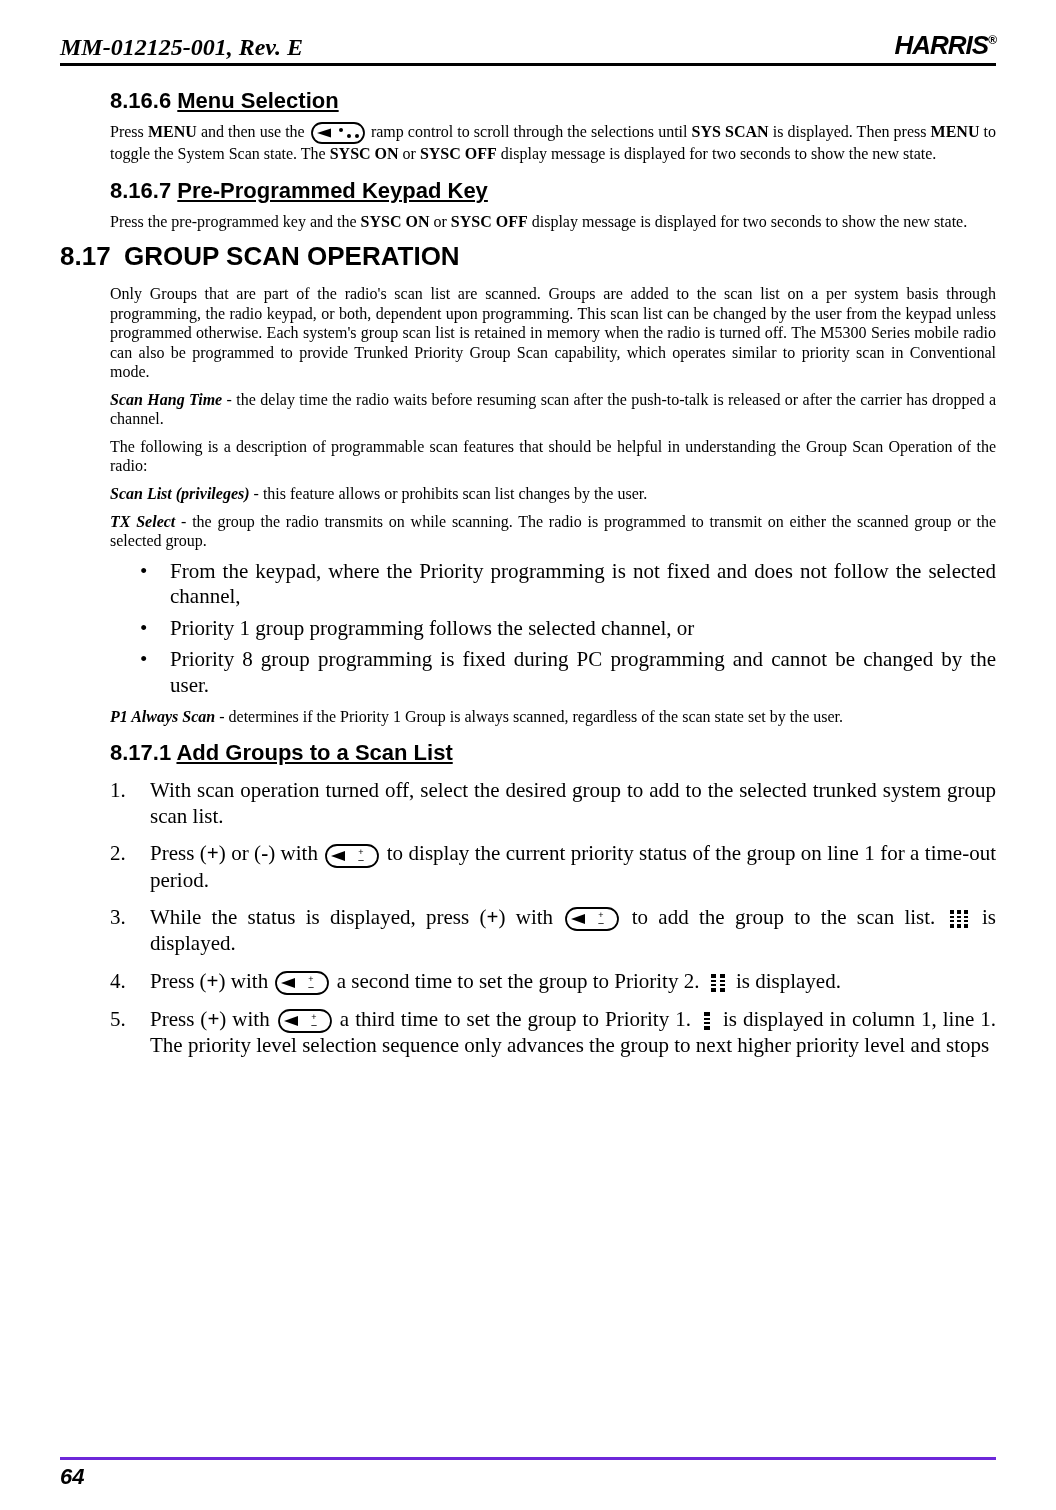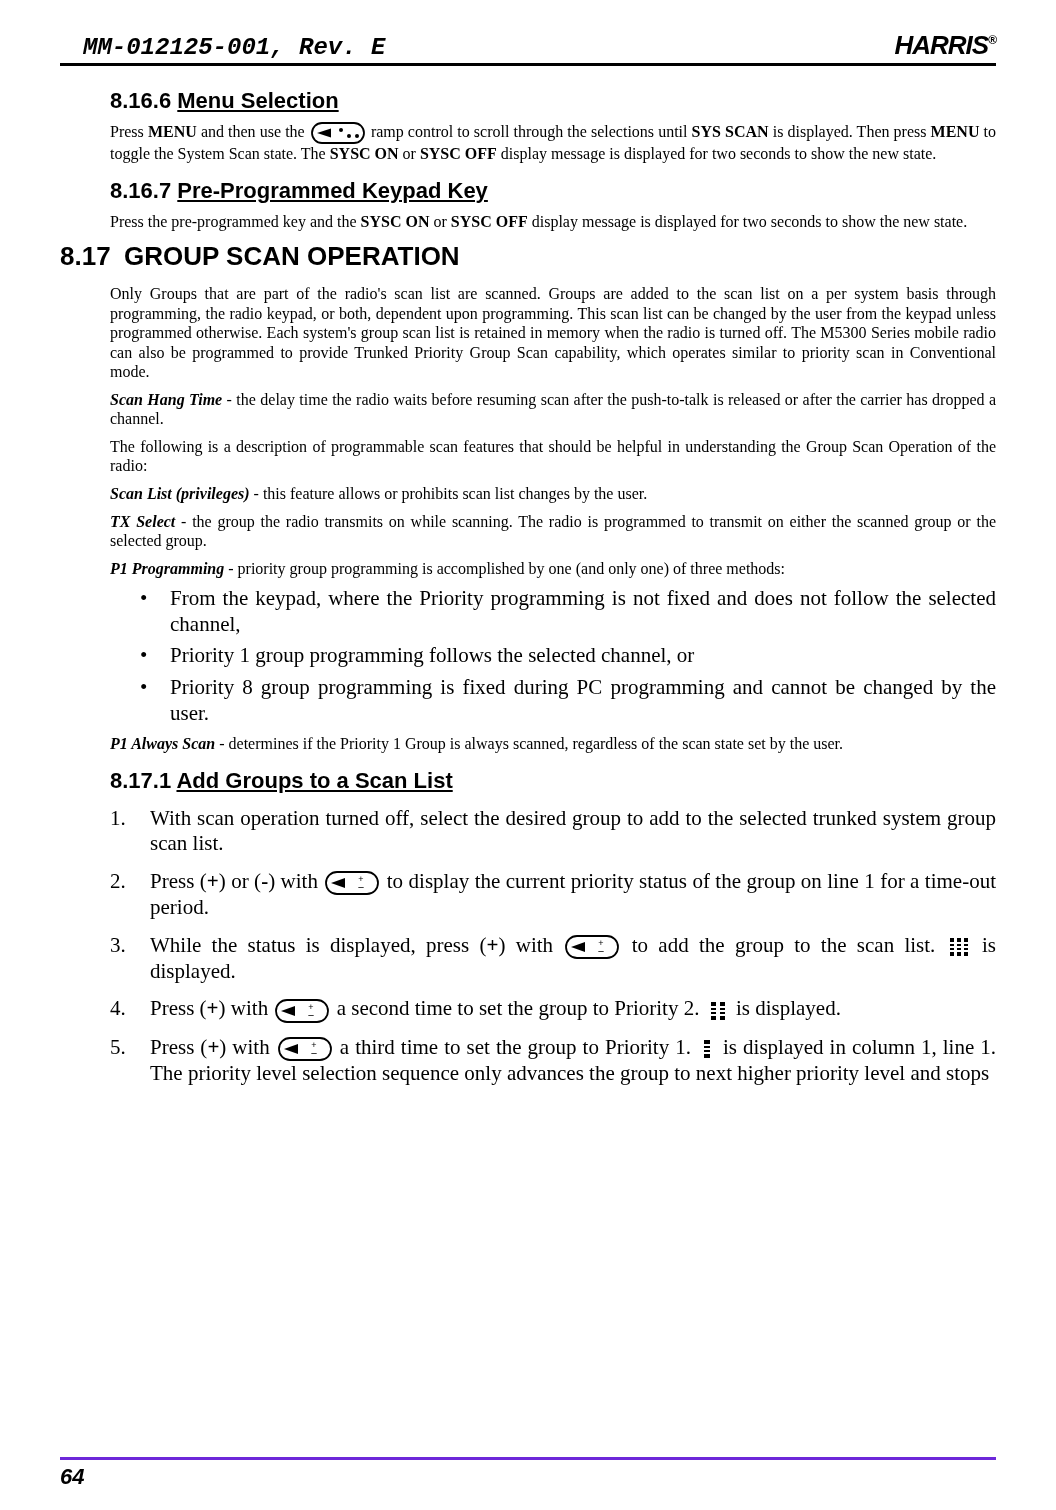--- a/index.html
+++ b/index.html
@@ -18,25 +18,24 @@
   }
   .header {
     display: flex;
     justify-content: space-between;
     align-items: flex-end;
     border-bottom: 3px solid #000;
     padding-bottom: 2px;
     margin-bottom: 22px;
   }
   .docid {
-    font-family: Liberation Mono, monospace;
+    font-family: Liberation Serif, serif;
     font-weight: bold;
     font-style: italic;
     font-size: 24px;
-    margin-left: 23px;
   }
   .logo {
     font-family: Arial, Helvetica, sans-serif;
     font-weight: 900;
     font-style: italic;
     font-size: 26px;
     letter-spacing: -1px;
   }
   .logo sup {
     font-size: 12px;
@@ -186,23 +185,20 @@
     <p class="body">
       <span class="ibi">Scan Hang Time</span><span> - the delay time the radio waits before resuming scan after the push-to-talk is released or after the carrier has dropped a channel.</span>
     </p>
 
     <p class="body">The following is a description of programmable scan features that should be helpful in understanding the Group Scan Operation of the radio:</p>
     <p class="body">
       <span class="ibi">Scan List (privileges)</span><span> - this feature allows or prohibits scan list changes by the user.</span>
     </p>
     <p class="body">
       <span class="ibi">TX Select</span><span> - the group the radio transmits on while scanning. The radio is programmed to transmit on either the scanned group or the selected group.</span>
-    </p>
-    <p class="body">
-      <span class="ibi">P1 Programming</span><span> - priority group programming is accomplished by one (and only one) of three methods:</span>
     </p>
 
     <p class="bullet">From the keypad, where the Priority programming is not fixed and does not follow the selected channel,</p>
     <p class="bullet">Priority 1 group programming follows the selected channel, or</p>
     <p class="bullet">Priority 8 group programming is fixed during PC programming and cannot be changed by the user.</p>
 
     <p class="body">
       <span class="ibi">P1 Always Scan</span><span> - determines if the Priority 1 Group is always scanned, regardless of the scan state set by the user.</span>
     </p>
 

